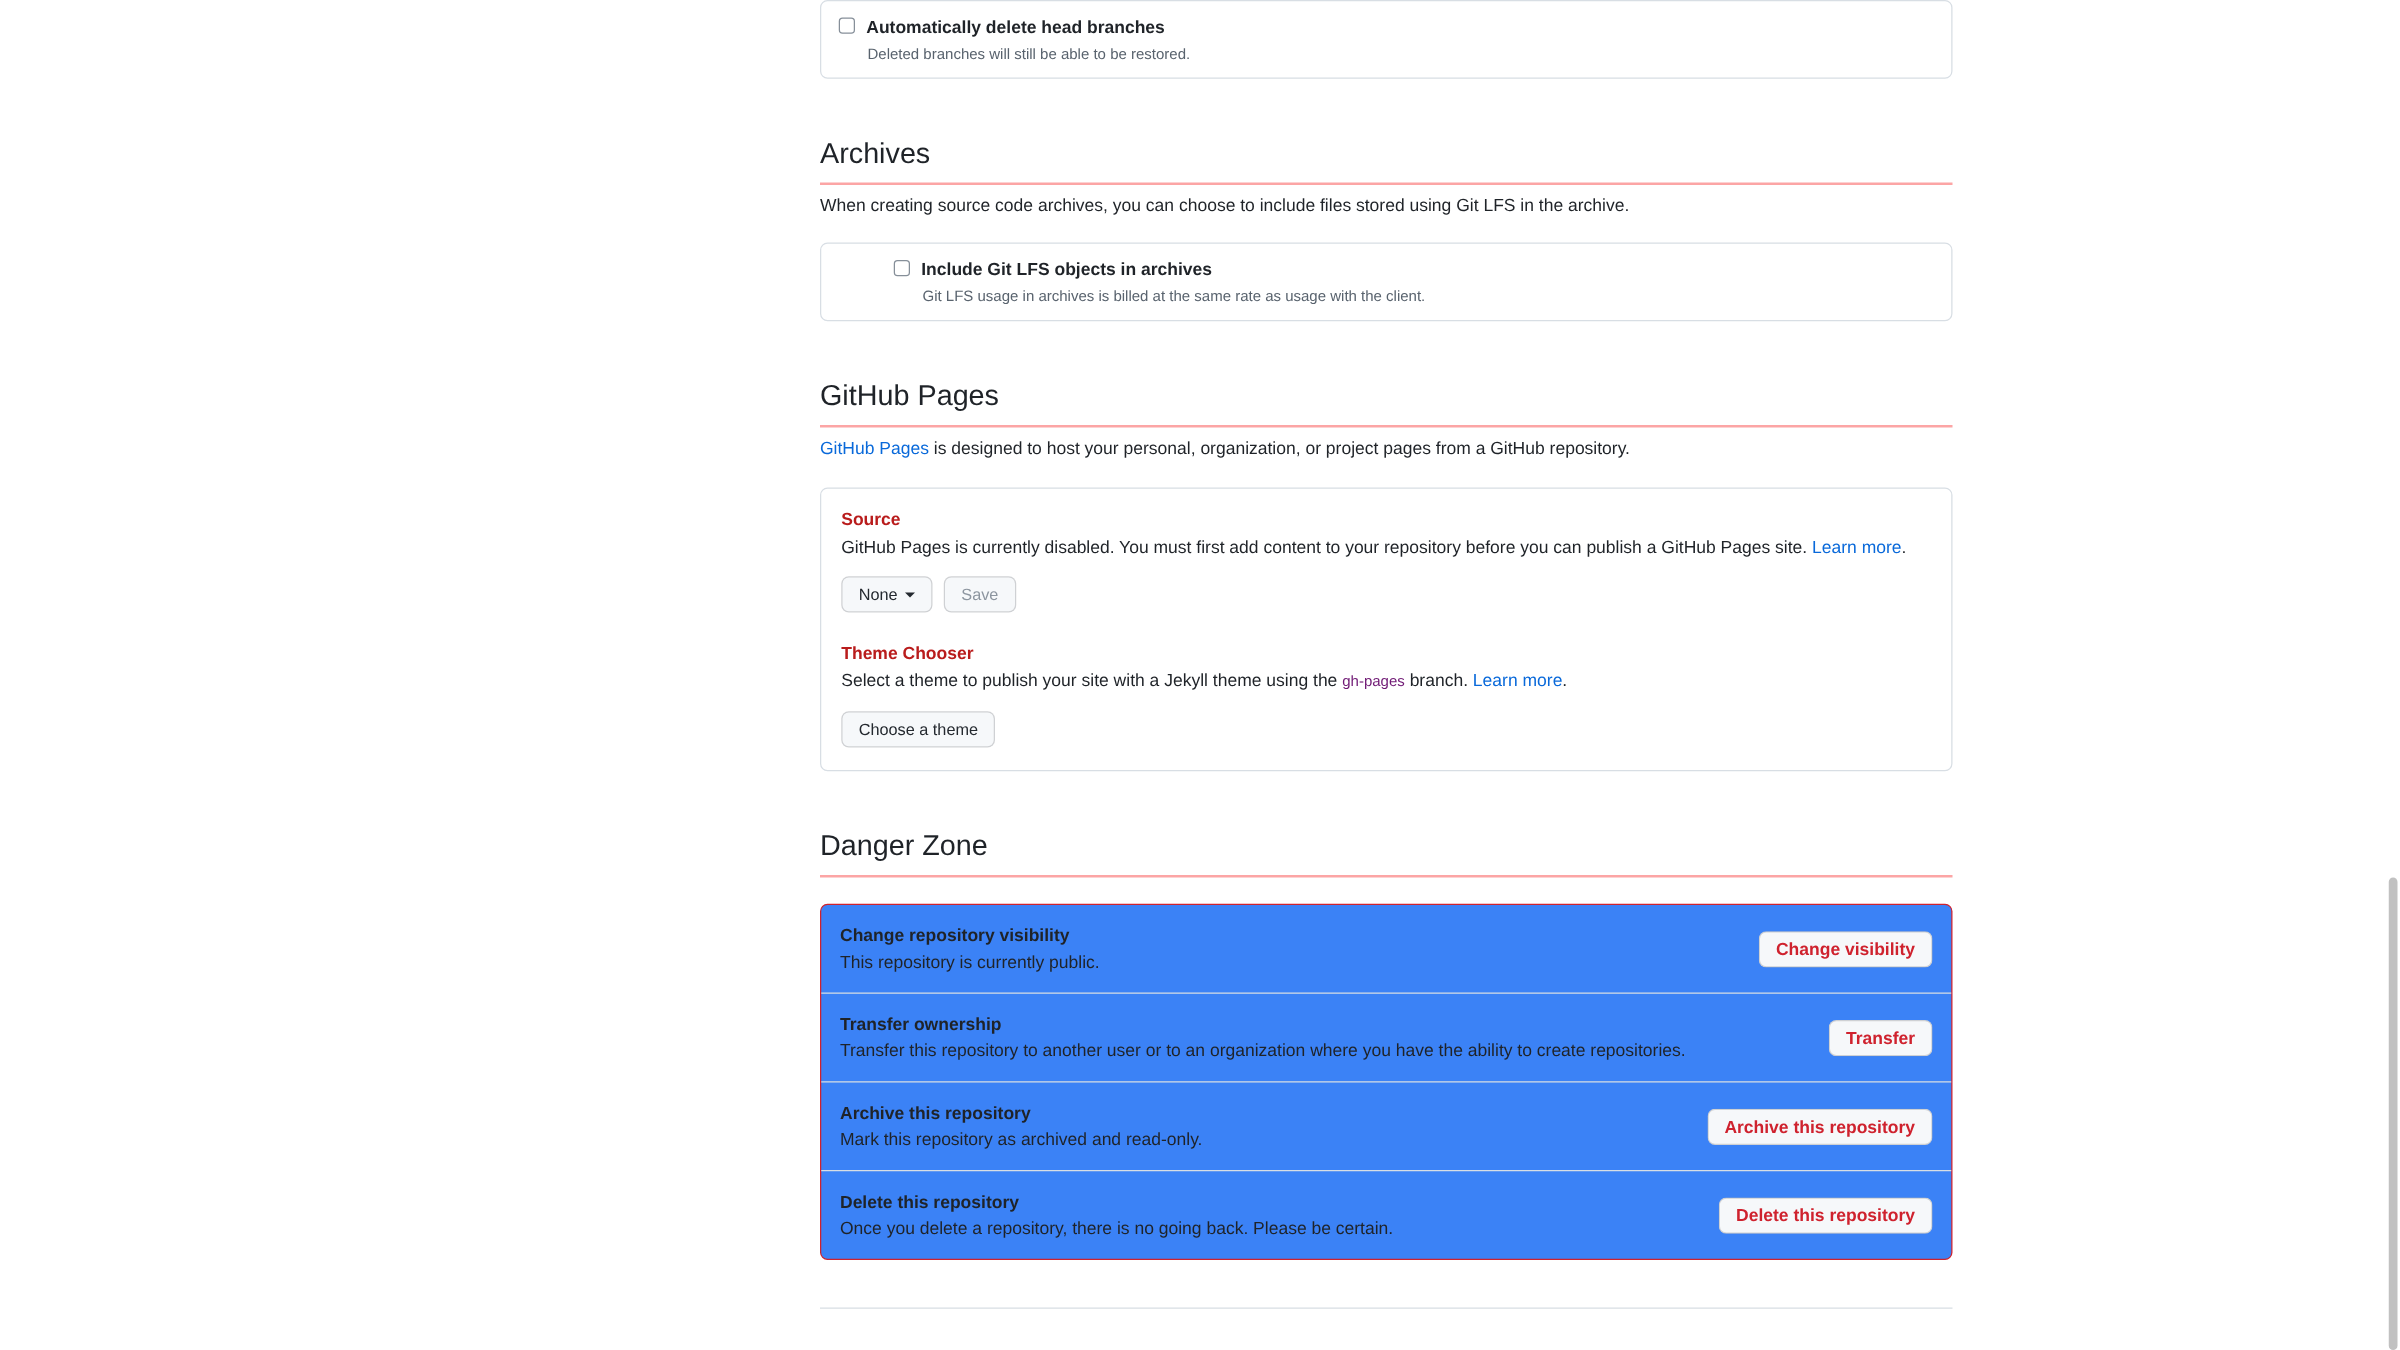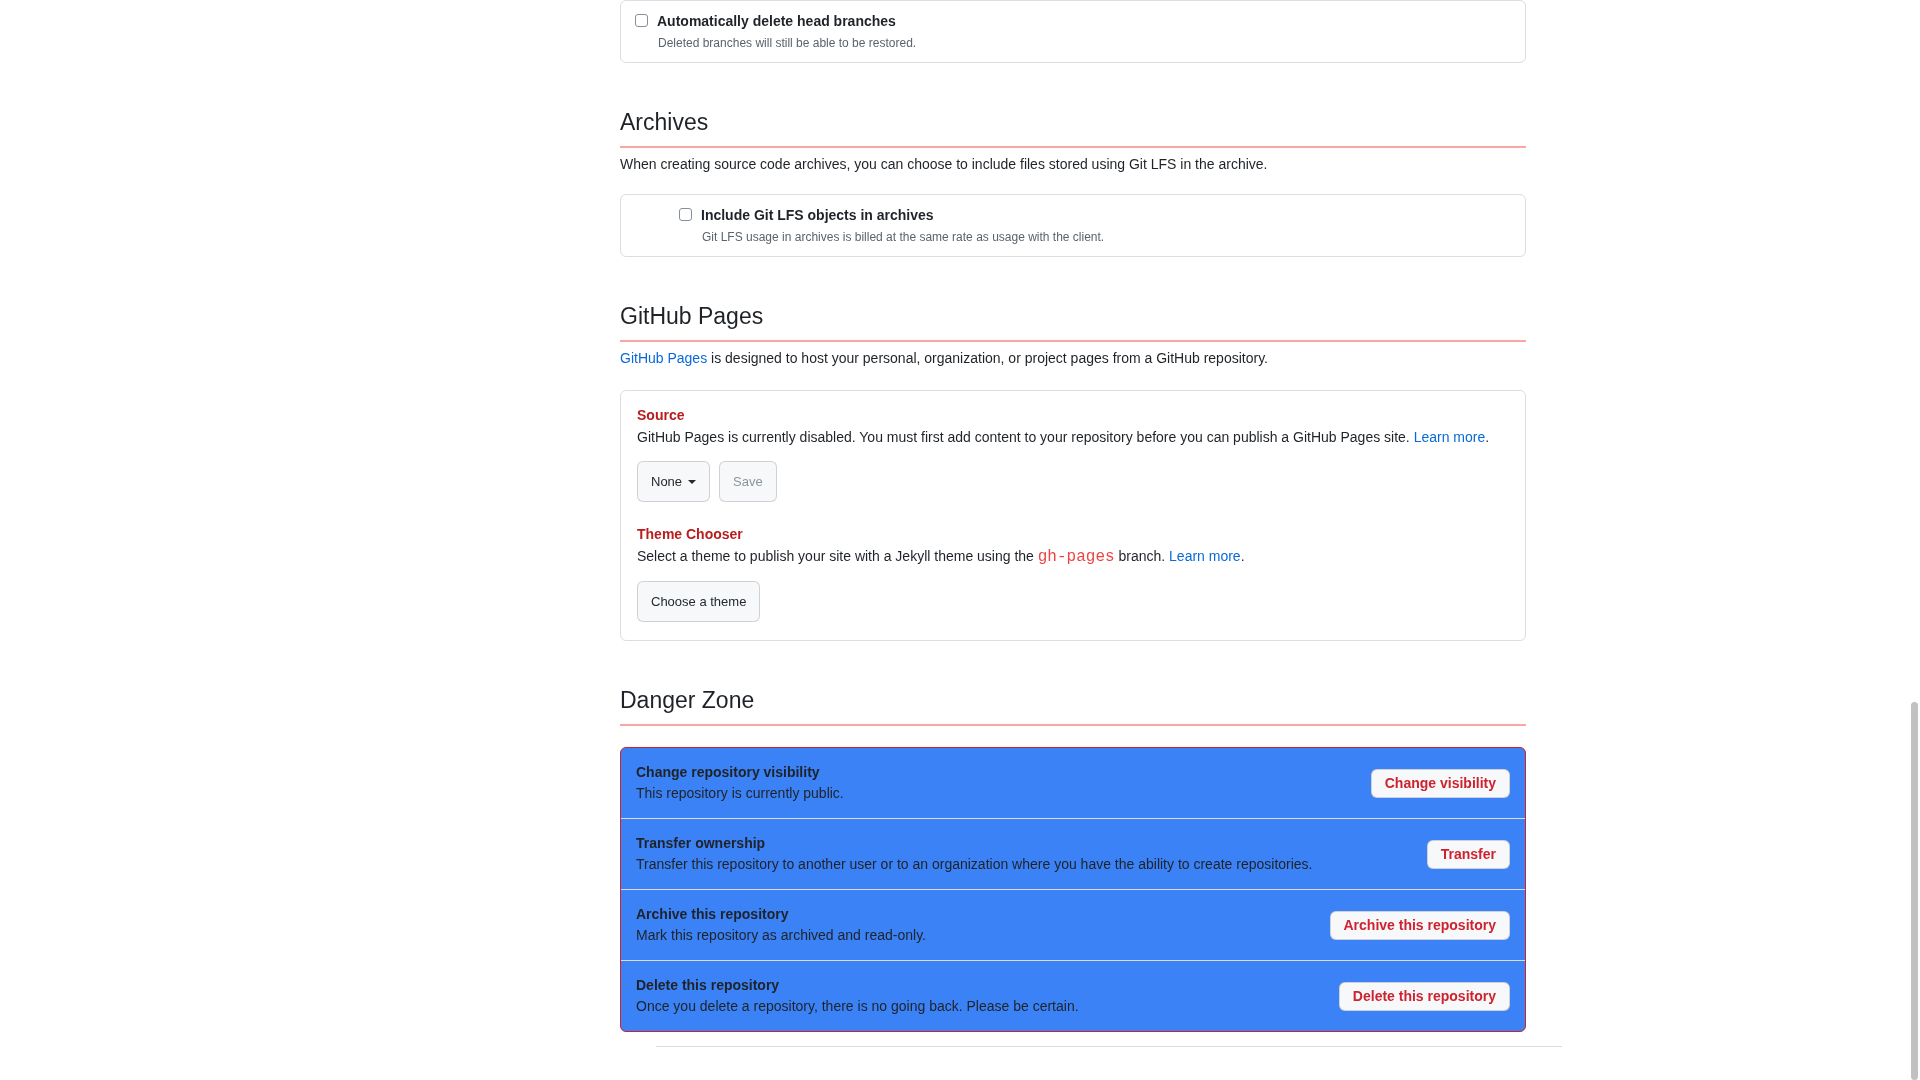--- a/index.html
+++ b/index.html
@@ -10,21 +10,21 @@
     font-family: "Liberation Sans", sans-serif;
     color: #1f2328;
     overflow: hidden;
   }
   .page {
     position: relative;
     width: 1920px; height: 1080px;
   }
   .content {
     position: absolute;
-    left: 620px;
+    left: 656px;
     top: 0;
     width: 906px;
   }
 
   
   .box {
     border: 1px solid #d8dee4;
     border-radius: 6px;
     background: #fff;
   }
@@ -90,31 +90,31 @@
     line-height: 20px;
     color: #b91c1c;
   }
   .sub-p {
     font-size: 14px;
     line-height: 21px;
     color: #1f2328;
     margin-top: 2px;
   }
   code.mono {
-    font-family: Liberation Mono, monospace;
-    font-size: 16px;
+    font-family: Liberation Sans, sans-serif;
+    font-size: 12px;
     background: transparent;
-    color: #ef4444;
+    color: #701a75;
   }
   .btn-row { display: flex; gap: 9px; margin-top: 13px; }
   .btn {
     display: inline-flex;
     align-items: center;
     justify-content: center;
-    height: 41px;
+    height: 29px;
     padding: 0 13px;
     font-size: 13px;
     font-family: "Liberation Sans", sans-serif;
     border: 1px solid rgba(31,35,40,.18);
     border-radius: 6px;
     background: #f6f8fa;
     color: #24292f;
     cursor: pointer;
     white-space: nowrap;
   }

